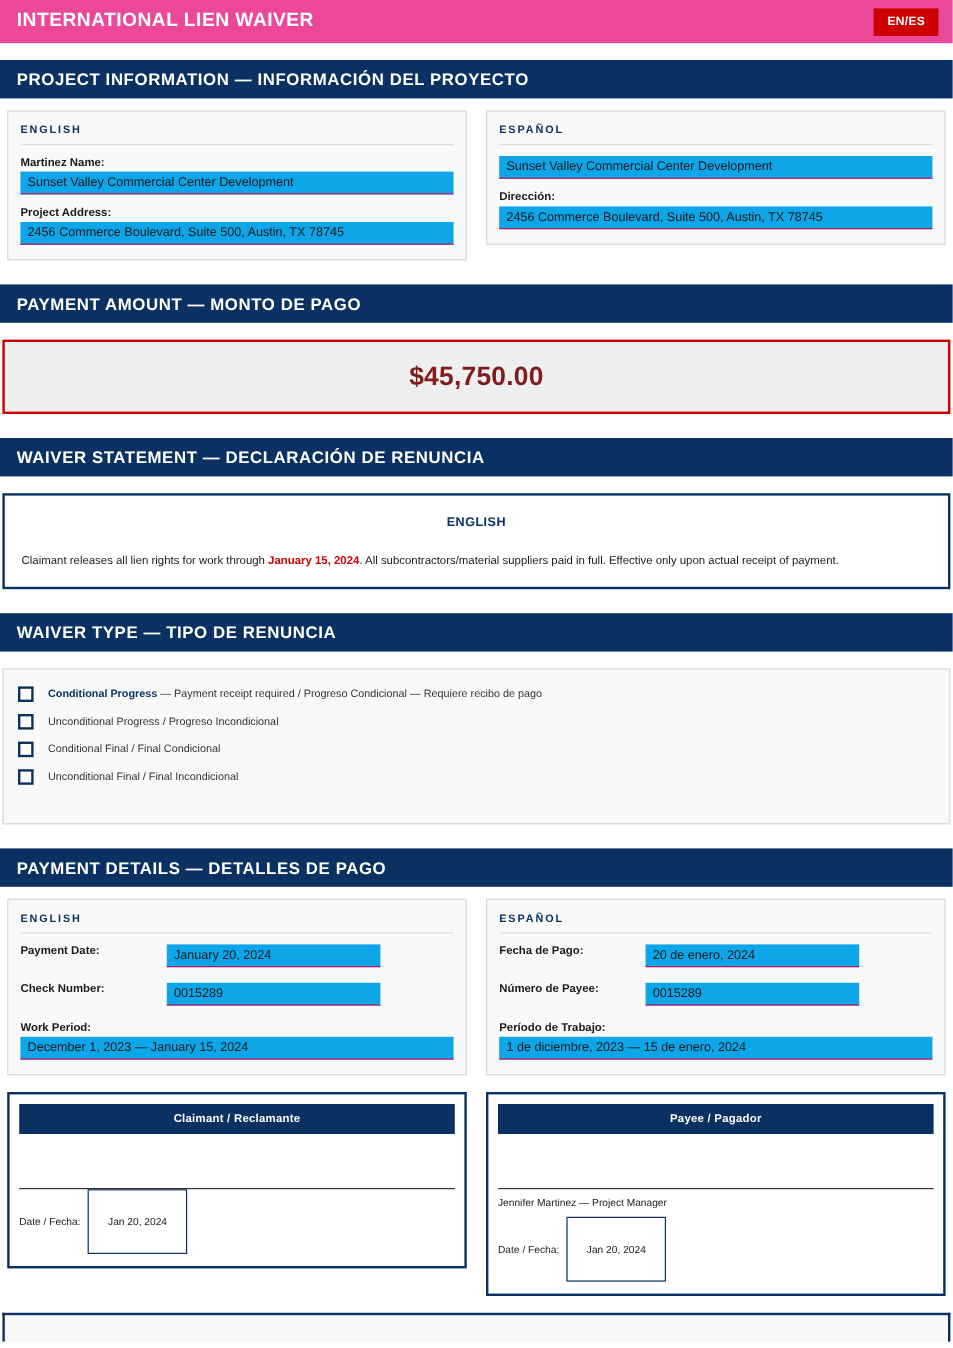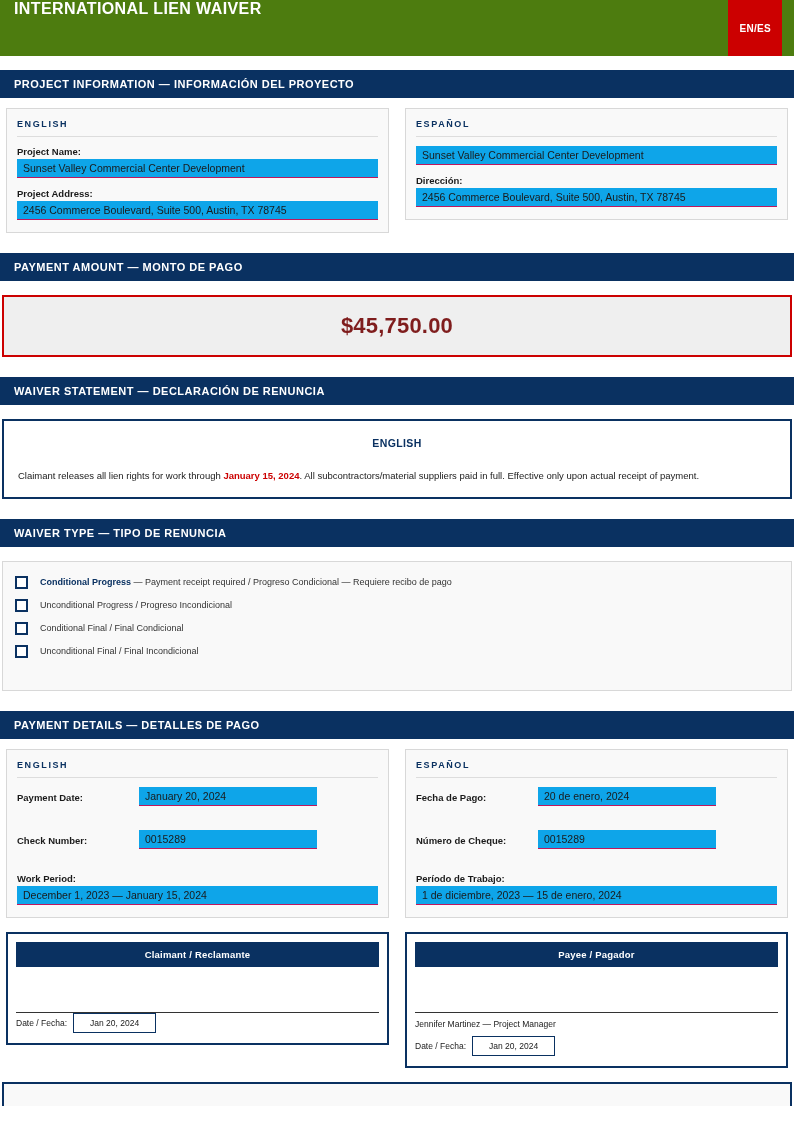--- a/index.html
+++ b/index.html
@@ -12,23 +12,24 @@
   body {
     width: 794px;
     min-height: 1123px;
     font-family: "Liberation Sans", sans-serif;
     color: #1a1a1a;
     overflow: hidden;
   }
 
   
   .doc-header {
-    background: #4d7c0f;
-    height: 56px;
-    display: flex;
+    background: #ec4899;
+    height: 36px;
+    display: flex;
+    align-items: center;
     justify-content: space-between;
     padding: 0 12px 0 14px;
   }
   .doc-title {
     color: #ffffff;
     font-size: 16px;
     font-weight: bold;
     letter-spacing: 0.4px;
   }
   .lang-toggle {
@@ -40,21 +41,21 @@
     padding: 6px 11px;
     border: none;
     cursor: pointer;
     font-family: "Liberation Sans", sans-serif;
   }
 
   
   .section-bar {
     background: #0a3161;
     color: #ffffff;
-    font-size: 11px;
+    font-size: 14px;
     font-weight: bold;
     letter-spacing: 0.5px;
     padding: 8px 14px;
   }
   .gap-sm { height: 14px; }
   .gap-xs { height: 10px; }
   .gap-md { height: 20px; }
 
   
   .cols {
@@ -91,22 +92,22 @@
     background: #0ea5e9;
     border-bottom: 1px solid #be185d;
     padding: 3px 4px 3px 6px;
     margin-bottom: 10px;
   }
   .field-value:last-child { margin-bottom: 0; }
 
   
   .row-inline {
     display: flex;
-    align-items: flex-end;
-    margin-bottom: 24px;
+    align-items: flex-start;
+    margin-bottom: 13px;
   }
   .row-inline .field-label {
     width: 122px;
     flex: 0 0 122px;
     margin-bottom: 0;
     padding-bottom: 3px;
   }
   .row-inline .field-value {
     flex: 0 0 178px;
     width: 178px;
@@ -218,21 +219,21 @@
   .sig-date-label {
     font-size: 8.5px;
     color: #1a1a1a;
     margin-right: 6px;
   }
   .sig-date-value {
     border: 1px solid #0a3161;
     background: #ffffff;
     font-size: 8.5px;
     color: #1a1a1a;
-    padding: 4px 16px;
+    padding: 21px 16px;
     text-align: center;
   }
 
   
   .footer-partial {
     border: 2px solid #0a3161;
     border-bottom: none;
     background: #f9f9f9;
     margin: 0 2px;
     height: 24px;
@@ -248,21 +249,21 @@
 
 <div class="gap-sm"></div>
 
 <div class="section-bar">PROJECT INFORMATION — INFORMACIÓN DEL PROYECTO</div>
 <div class="gap-xs"></div>
 
 <div class="cols">
   <div class="col">
     <div class="lang-card">
       <div class="lang-card-label">ENGLISH</div>
-      <div class="field-label">Project Name:</div>
+      <div class="field-label">Martinez Name:</div>
       <div class="field-value">Sunset Valley Commercial Center Development</div>
       <div class="field-label">Project Address:</div>
       <div class="field-value">2456 Commerce Boulevard, Suite 500, Austin, TX 78745</div>
     </div>
   </div>
   <div class="col">
     <div class="lang-card">
       <div class="lang-card-label">ESPAÑOL</div>
       <div class="field-value">Sunset Valley Commercial Center Development</div>
       <div class="field-label">Dirección:</div>
@@ -340,21 +341,21 @@
     </div>
   </div>
   <div class="col">
     <div class="lang-card">
       <div class="lang-card-label">ESPAÑOL</div>
       <div class="row-inline">
         <div class="field-label">Fecha de Pago:</div>
         <div class="field-value">20 de enero, 2024</div>
       </div>
       <div class="row-inline">
-        <div class="field-label">Número de Cheque:</div>
+        <div class="field-label">Número de Payee:</div>
         <div class="field-value">0015289</div>
       </div>
       <div class="field-label">Período de Trabajo:</div>
       <div class="field-value">1 de diciembre, 2023 — 15 de enero, 2024</div>
     </div>
   </div>
 </div>
 
 <div class="gap-sm"></div>
 

